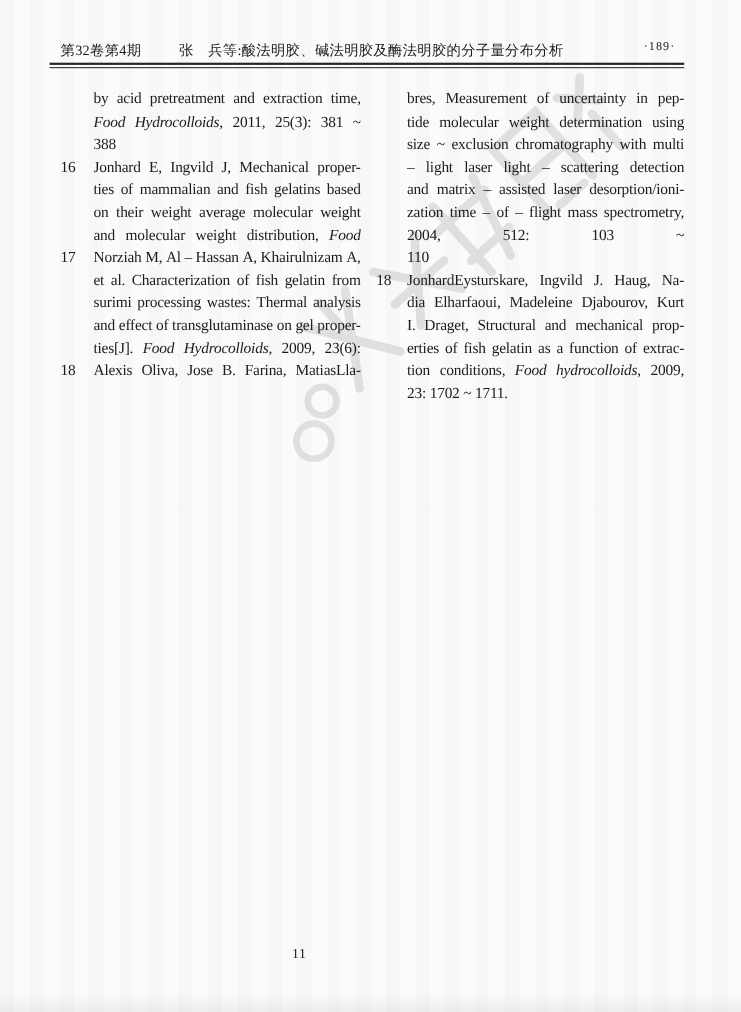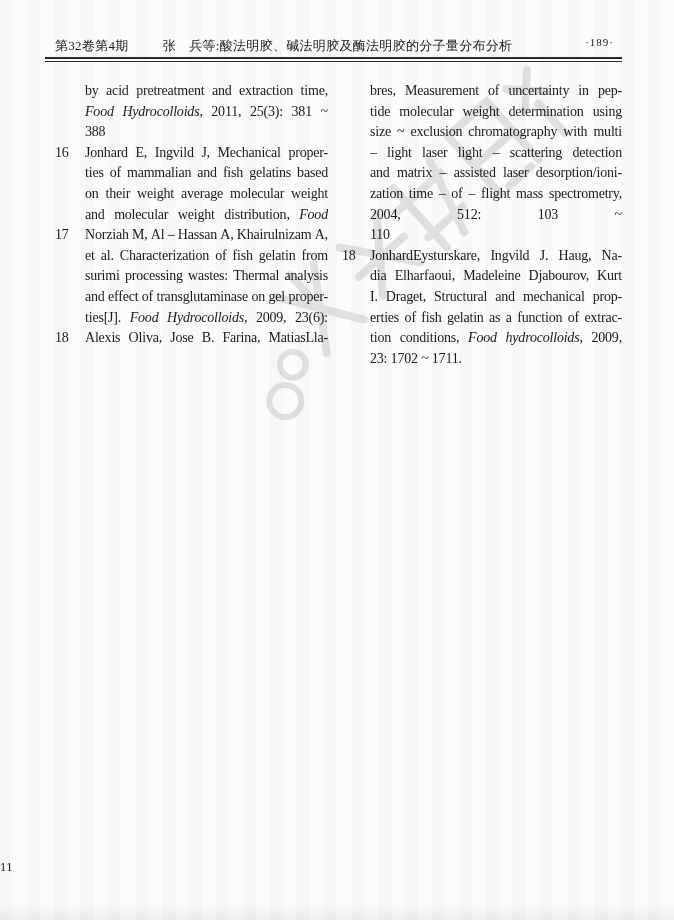--- a/index.html
+++ b/index.html
@@ -38,21 +38,21 @@
   .col-left{left:55px;width:273px;}
   .col-right{left:342px;width:280px;}
   .ref-entry{position:relative;padding-left:30px;}
   .col-right .ref-entry{padding-left:28px;}
   .ref-num{position:absolute;left:0;top:0;}
   .ref-line{height:20.6px;overflow:hidden;}
   .ref-line.just{display:flex;justify-content:space-between;white-space:nowrap;}
   .ref-line.plain{white-space:nowrap;}
   .it{font-style:italic;margin-top:44px;}
   .footer{
-    position:absolute;top:860px;left:0;width:544px;
+    position:absolute;top:860px;left:0;width:544px;text-align:center;
     font-size:12.5px;letter-spacing:.5px;
   }
 </style>
 </head>
 <body>
 
 <div class="scan-bands"></div>
 
 <div class="header">
   <span class="hdr-issue">第32卷第4期</span>

